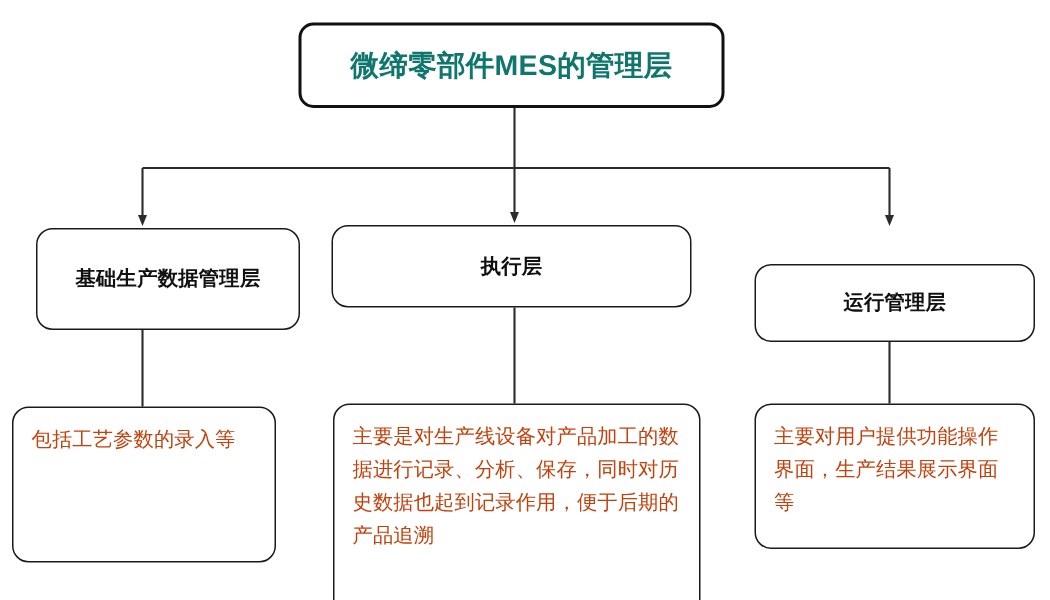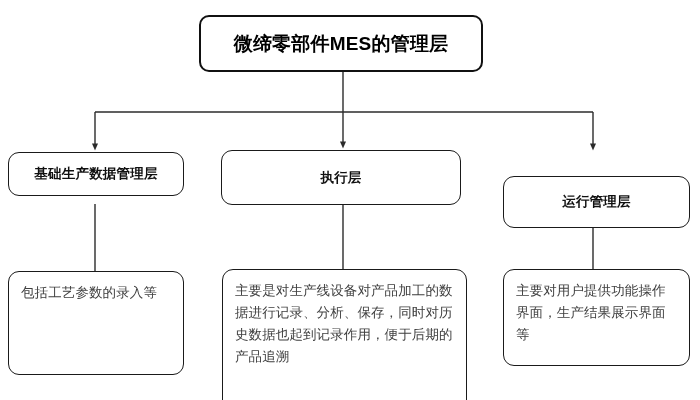--- a/index.html
+++ b/index.html
@@ -42,50 +42,50 @@
     border-radius: 10px;
     justify-content: center;
   }
   .node .txt {
     display: block;
     width: 100%;
   }
   .node.root .txt {
     font-size: 19px;
     font-weight: bold;
-    color: #000000;
+    color: #0f766e;
     text-align: center;
     letter-spacing: 0.2px;
   }
   .node.layer {
     justify-content: center;
   }
   .node.layer .txt {
     font-size: 13.5px;
     font-weight: bold;
     color: #101010;
     text-align: center;
     letter-spacing: 0.2px;
   }
   .node.desc {
     align-items: flex-start;
   }
   .node.desc .txt {
     font-size: 13.5px;
     font-weight: normal;
-    color: #404040;
+    color: #c2410c;
     text-align: left;
     line-height: 1.62;
     padding: 10px 11px 10px 12px;
     letter-spacing: 0.1px;
   }
 
   
   #node-root   { left: 199px; top: 15px;  width: 284px; height: 57px; }
-  #node-l1     { left: 8px;   top: 152px; width: 176px; height: 44px; justify-content: center; }
+  #node-l1     { left: 24px;   top: 152px; width: 176px; height: 68px; justify-content: center; }
   #node-l2     { left: 221px; top: 150px; width: 240px; height: 55px; }
   #node-l3     { left: 503px; top: 152px; width: 187px; height: 52px; margin-top: 24px; }
   #node-d1     { left: 8px;   top: 271px; width: 176px; height: 104px; }
   #node-d2     { left: 222px; top: 269px; width: 245px; height: 157px; }
   #node-d3     { left: 503px; top: 269px; width: 187px; height: 97px; justify-content: center; }
 </style>
 </head>
 <body>
 
 <div id="canvas">

